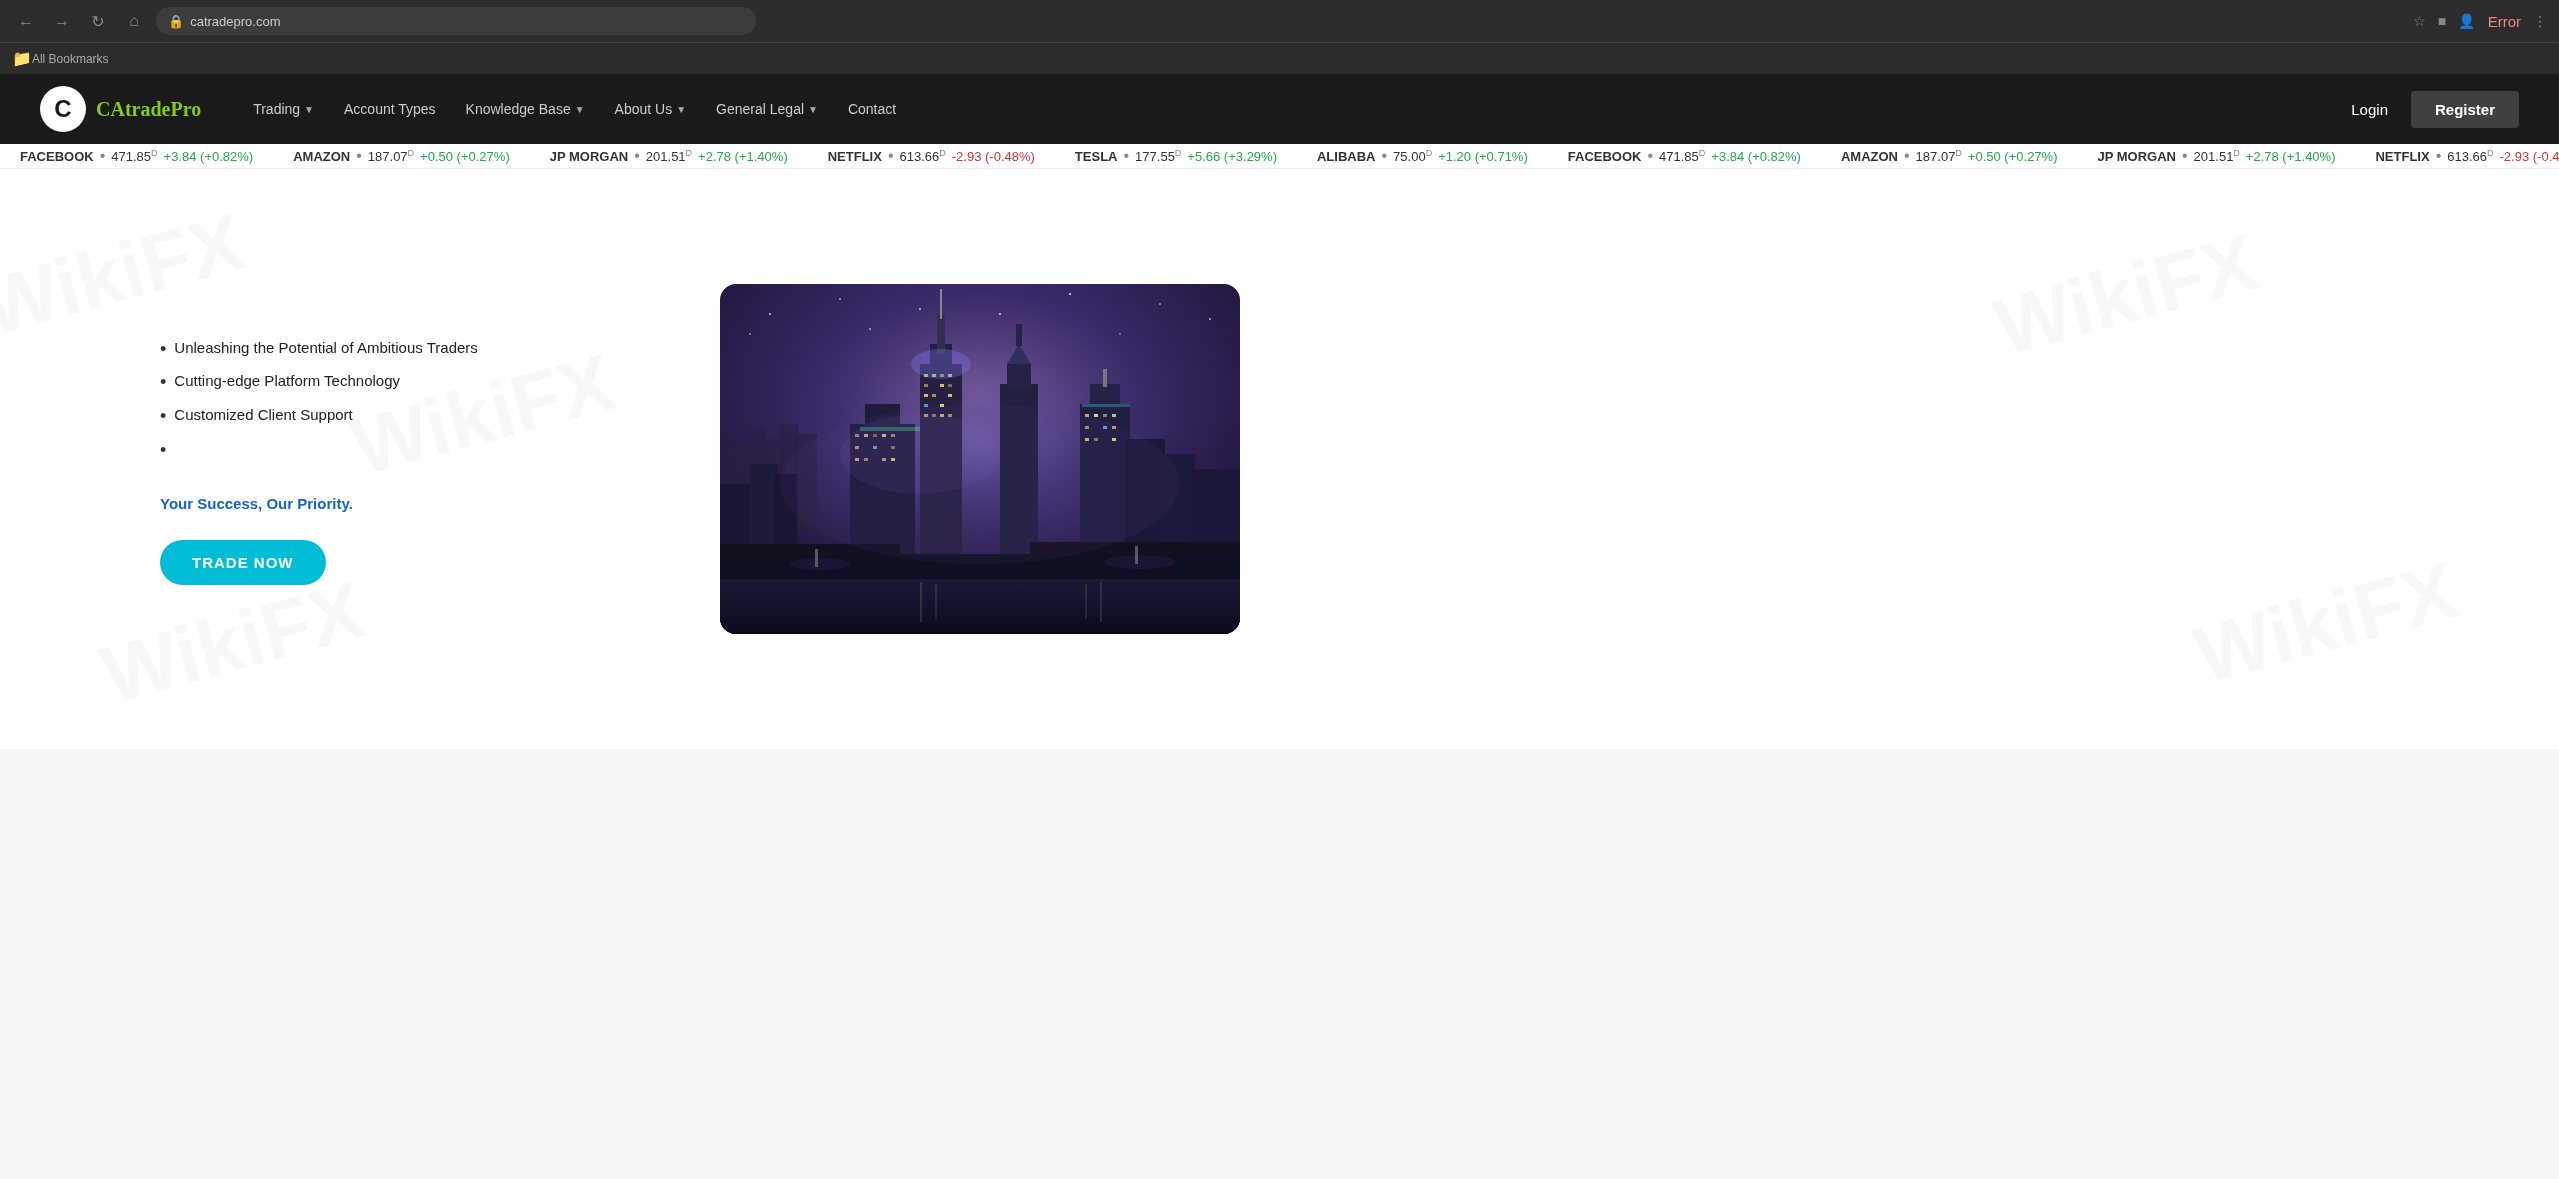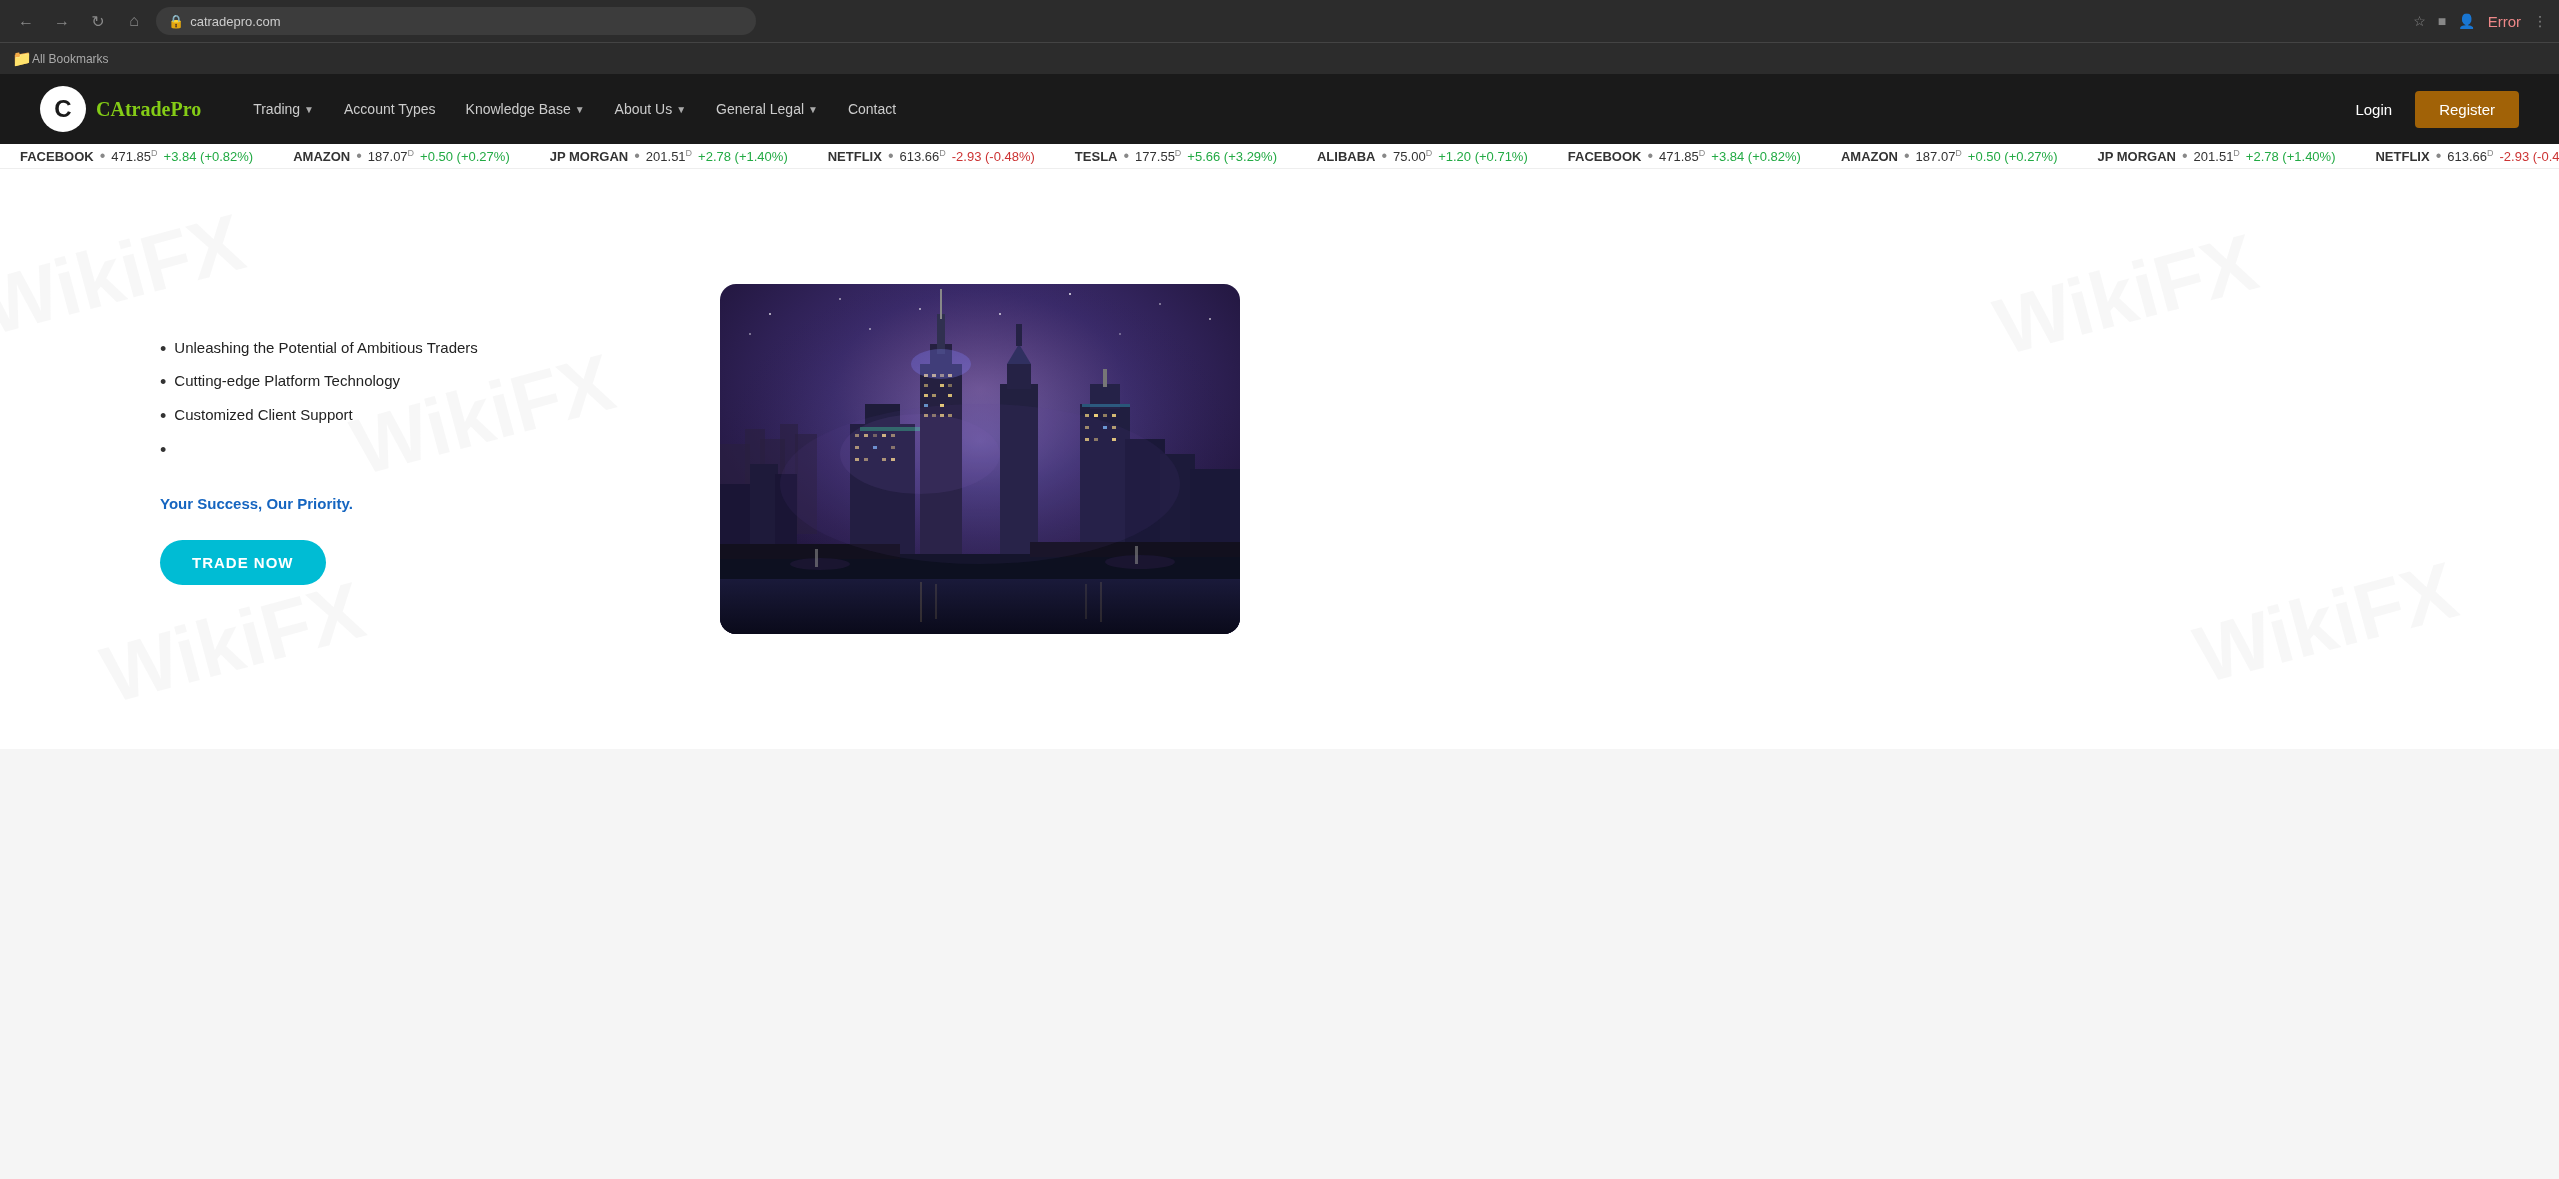--- a/index.html
+++ b/index.html
@@ -122,27 +122,27 @@
     }
     .login-btn {
       color: white;
       background: none;
       border: none;
       font-size: 15px;
       cursor: pointer;
       padding: 8px 16px;
     }
     .register-btn {
-      background: #a16207;
+      background: #404040;
       color: white;
       border: none;
       border-radius: 4px;
       padding: 10px 24px;
       font-size: 15px;
-      font-weight: normal;
+      font-weight: bold;
       cursor: pointer;
     }
 
     
     .ticker-tape {
       background: white;
       height: 25px;
       display: flex;
       align-items: center;
       overflow: hidden;

